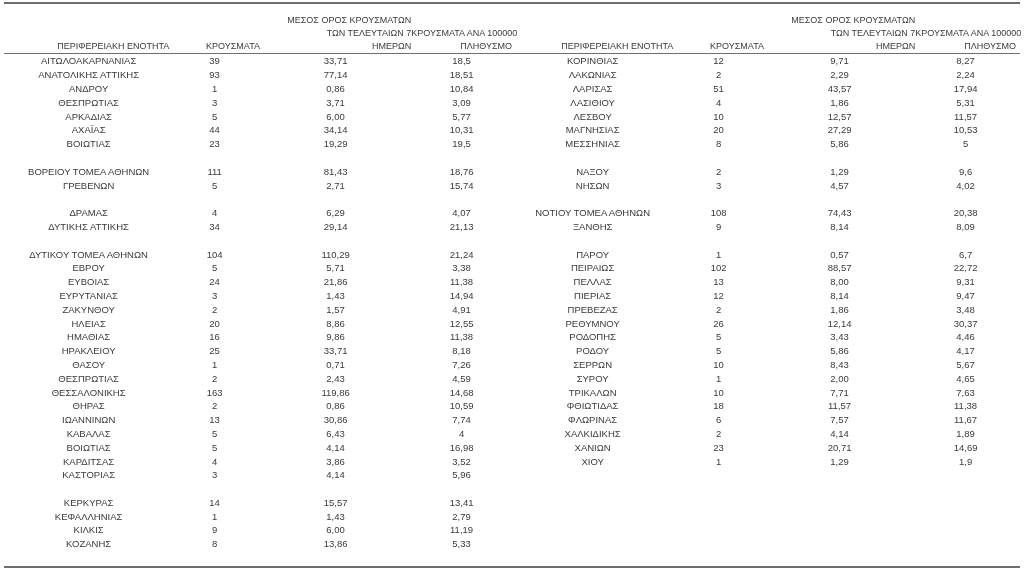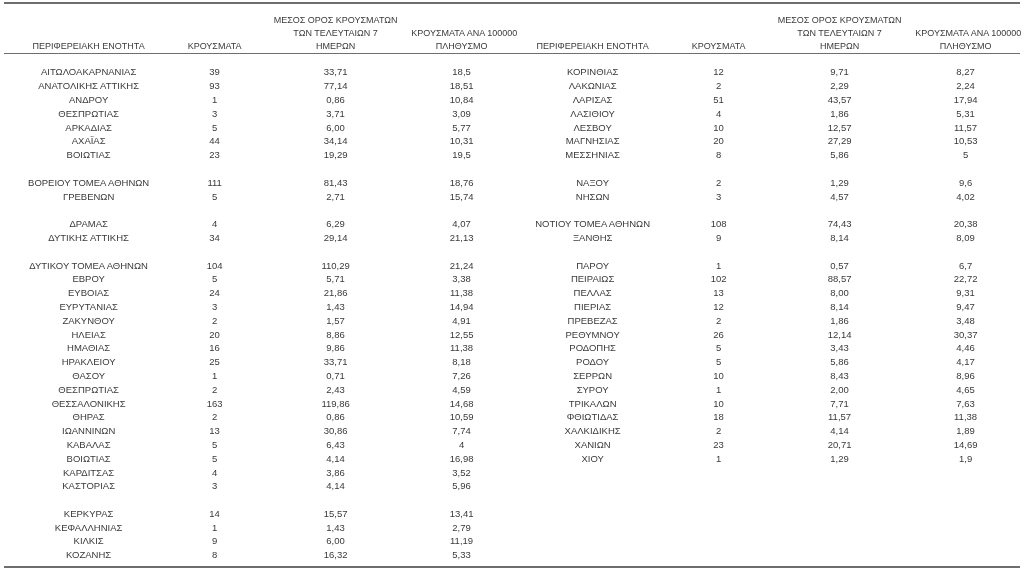--- a/index.html
+++ b/index.html
@@ -22,26 +22,26 @@
   }
   .half{width:50%;}
 
   .thead{
     display:grid;
     grid-template-columns:32% 18% 30% 20%;
     align-items:end;
     height:42px;
   }
   .th{
-    text-align:center;
+    text-align:right;
     font-size:9px;
     line-height:13px;
     white-space:nowrap;
   }
-  .tbody{padding-top:12px;}
+  .tbody{padding-top:1px;}
   .tr{
     display:grid;
     grid-template-columns:32% 18% 30% 20%;
     height:13.8px;
     align-items:center;
   }
   .td{
     text-align:center;
     font-size:9.5px;
     line-height:13px;
@@ -261,21 +261,21 @@
           </div>
           <div class="tr">
             <div class="td">ΚΙΛΚΙΣ</div>
             <div class="td">9</div>
             <div class="td">6,00</div>
             <div class="td">11,19</div>
           </div>
           <div class="tr">
             <div class="td">ΚΟΖΑΝΗΣ</div>
             <div class="td">8</div>
-            <div class="td">16,32</div>
+            <div class="td">13,86</div>
             <div class="td">5,33</div>
           </div>
         </div>
     </section>
 
     <section class="half">
       <header class="thead">
         <div class="th">ΠΕΡΙΦΕΡΕΙΑΚΗ ΕΝΟΤΗΤΑ</div>
         <div class="th">ΚΡΟΥΣΜΑΤΑ</div>
         <div class="th">
@@ -403,41 +403,47 @@
           <div class="tr">
             <div class="td">ΡΟΔΟΥ</div>
             <div class="td">5</div>
             <div class="td">5,86</div>
             <div class="td">4,17</div>
           </div>
           <div class="tr">
             <div class="td">ΣΕΡΡΩΝ</div>
             <div class="td">10</div>
             <div class="td">8,43</div>
-            <div class="td">8,96</div>
+            <div class="td">5,67</div>
           </div>
           <div class="tr">
             <div class="td">ΣΥΡΟΥ</div>
             <div class="td">1</div>
             <div class="td">2,00</div>
             <div class="td">4,65</div>
           </div>
           <div class="tr">
             <div class="td">ΤΡΙΚΑΛΩΝ</div>
             <div class="td">10</div>
             <div class="td">7,71</div>
             <div class="td">7,63</div>
           </div>
           <div class="tr">
             <div class="td">ΦΘΙΩΤΙΔΑΣ</div>
             <div class="td">18</div>
             <div class="td">11,57</div>
             <div class="td">11,38</div>
           </div>
           <div class="tr">
+            <div class="td">ΦΛΩΡΙΝΑΣ</div>
+            <div class="td">6</div>
+            <div class="td">7,57</div>
+            <div class="td">11,67</div>
+          </div>
+          <div class="tr">
             <div class="td">ΧΑΛΚΙΔΙΚΗΣ</div>
             <div class="td">2</div>
             <div class="td">4,14</div>
             <div class="td">1,89</div>
           </div>
           <div class="tr">
             <div class="td">ΧΑΝΙΩΝ</div>
             <div class="td">23</div>
             <div class="td">20,71</div>
             <div class="td">14,69</div>

